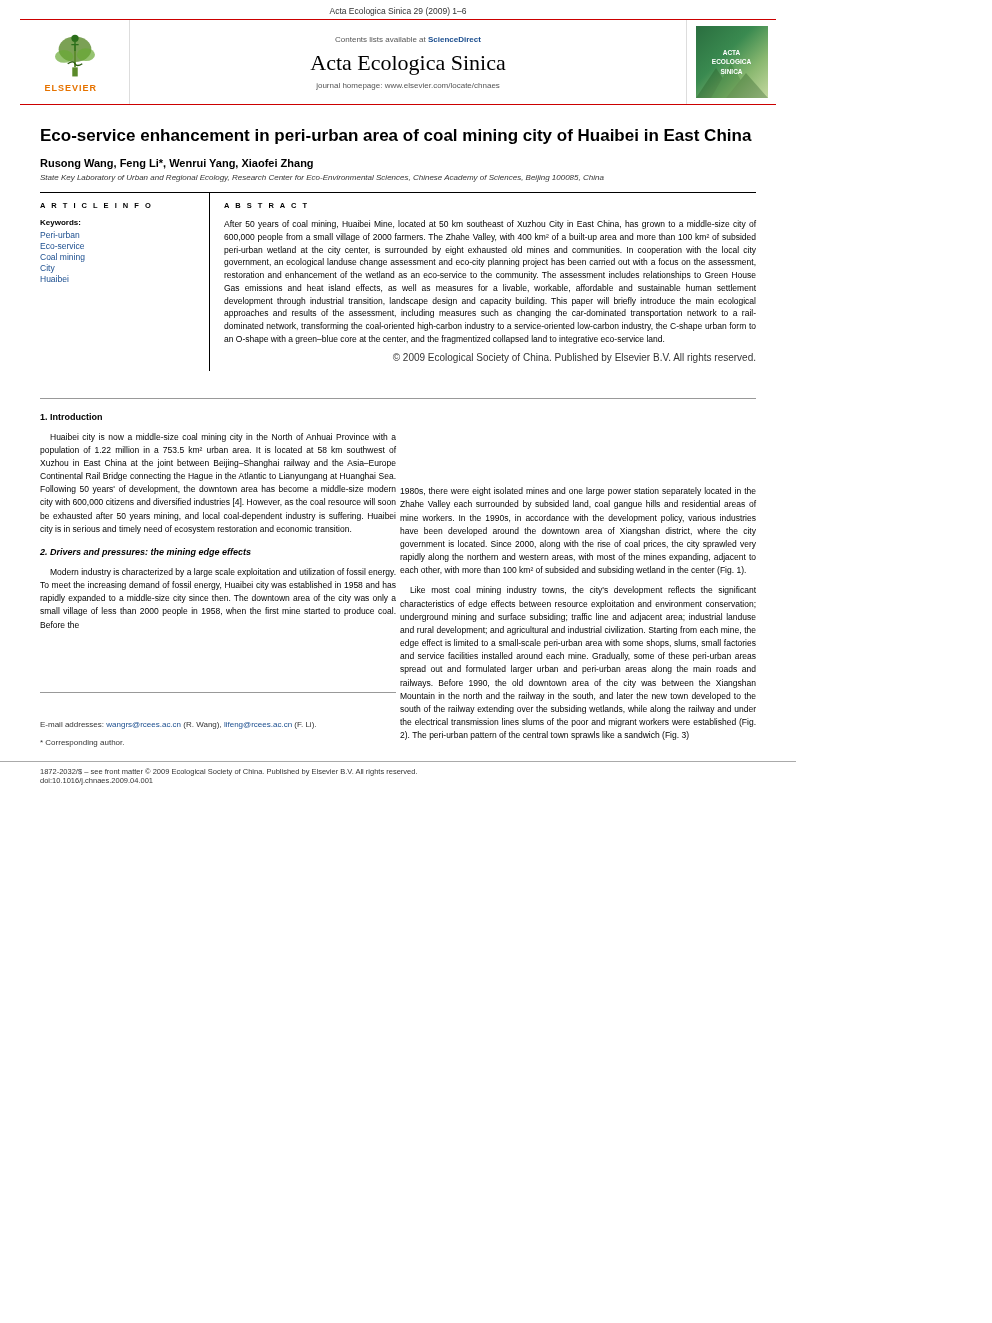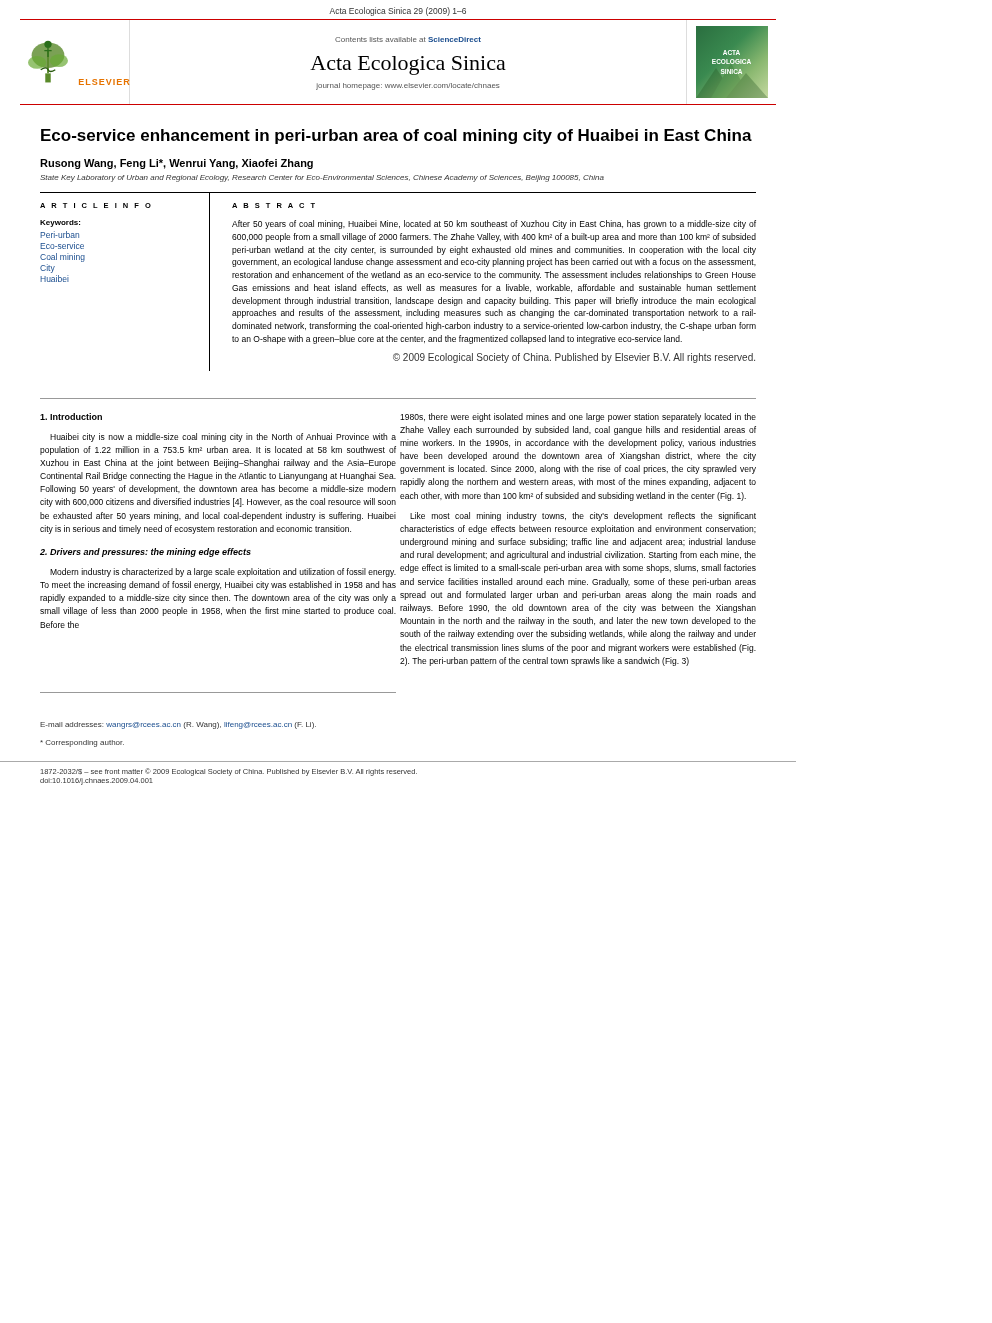--- a/index.html
+++ b/index.html
@@ -37,22 +37,22 @@
     .header-left {
       width: 110px;
       display: flex;
       align-items: center;
       justify-content: center;
       border-right: 1px solid #ddd;
       padding: 8px;
     }
     .elsevier-logo {
       display: flex;
-      flex-direction: row;
-      align-items: flex-end;
+      flex-direction: column;
+      align-items: flex-start;
     }
     .elsevier-tree {
       width: 60px;
       height: 50px;
     }
     .elsevier-text {
       font-family: Arial, sans-serif;
       font-size: 9px;
       color: #e67300;
       font-weight: bold;
@@ -144,21 +144,21 @@
     .affiliation {
       font-size: 8px;
       font-style: italic;
       color: #333;
       margin-bottom: 10px;
       font-family: Arial, sans-serif;
     }
     
     .article-info-abstract {
       display: flex;
-      gap: 8px;
+      gap: 0;
       border-top: 1px solid #000;
       margin-top: 5px;
     }
     .article-info {
       width: 170px;
       min-width: 170px;
       border-right: 1px solid #000;
       padding: 8px 12px 8px 0;
     }
     .article-info-title {
@@ -212,20 +212,21 @@
     .section-separator {
       border: none;
       border-top: 1px solid #999;
       margin: 12px 40px;
     }
     
     .body-columns {
       display: flex;
       gap: 4px;
       padding: 0 40px;
+      align-items: flex-end;
     }
     .body-col {
       flex: 1;
       font-size: 8.5px;
       font-family: Arial, sans-serif;
       line-height: 1.55;
       color: #000;
       text-align: justify;
     }
     .section-heading {

